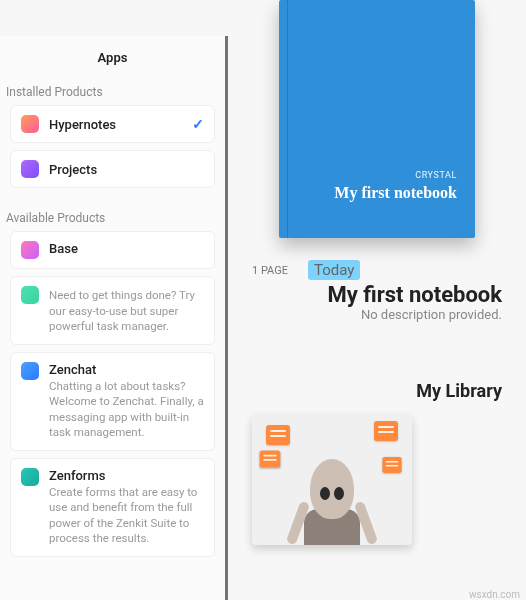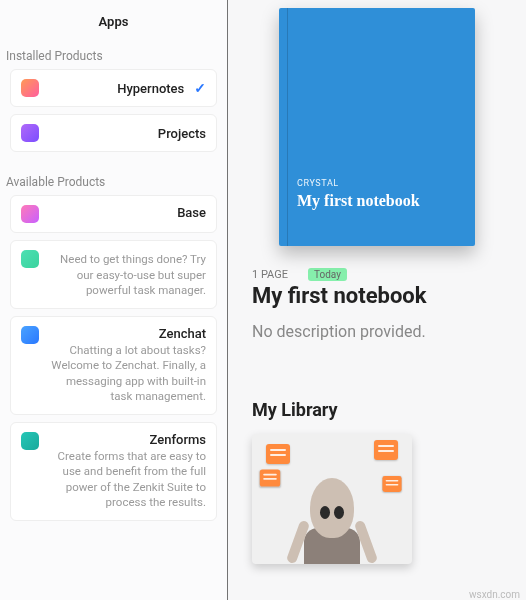--- a/index.html
+++ b/index.html
@@ -1,42 +1,42 @@
 <!DOCTYPE html>
 <html><head>
 <meta charset="utf-8">
 <style>
 * { box-sizing: border-box; margin: 0; padding: 0; }
 body { font-family: -apple-system, BlinkMacSystemFont, "Segoe UI", Roboto, sans-serif; background: #f7f7f8; width: 526px; height: 600px; overflow: hidden; display: flex; }
-.sidebar { width: 228px; background: #fbfbfc; border-right: 1px solid #737373; display: flex; flex-direction: column; }
+.sidebar { width: 228px; background: #fbfbfc; border-right: 3px solid #737373; display: flex; flex-direction: column; margin-top: 36px; }
 .sidebar-title { text-align: center; font-size: 13px; font-weight: 600; color: #222; padding: 14px 0 12px; }
 .section-label { font-size: 12px; color: #888; padding: 8px 6px 6px; }
 .prod-list { padding: 0 10px 8px; }
-.prod-card { background: #fff; border: 1px solid #eee; border-radius: 6px; margin-bottom: 7px; padding: 9px 10px; display: flex; gap: 10px; align-items: flex-start; cursor: pointer; text-align: right; }
+.prod-card { background: #fff; border: 1px solid #eee; border-radius: 6px; margin-bottom: 7px; padding: 9px 10px; display: flex; gap: 10px; align-items: flex-start; cursor: pointer; }
 .prod-card.simple { align-items: center; }
 .app-icon { width: 18px; height: 18px; border-radius: 5px; flex-shrink: 0; display: flex; align-items: center; justify-content: center; }
 .app-icon.hypernotes { background: linear-gradient(135deg,#ff9a56,#ff5e9e); }
 .app-icon.projects { background: linear-gradient(135deg,#b06af8,#7c4dff); }
 .app-icon.base { background: linear-gradient(135deg,#ff7ab8,#c860ff); }
 .app-icon.todo { background: linear-gradient(135deg,#4ce0b3,#3bd39e); }
 .app-icon.zenchat { background: linear-gradient(135deg,#4aa3ff,#2a78ff); }
 .app-icon.zenforms { background: linear-gradient(135deg,#24c7b7,#1aa99b); }
 .prod-body { flex: 1; }
 .prod-name { font-size: 13px; color: #222; font-weight: 500; }
 .prod-desc { font-size: 11.5px; color: #9a9a9a; line-height: 1.35; margin-top: 2px; }
 .check { color: #2a78ff; font-size: 14px; font-weight: bold; }
-.main { flex: 1; overflow-y: auto; padding: 8px 24px 20px; }
+.main { flex: 1; overflow-y: auto; padding: 0 24px 20px; text-align: right; }
 .book { width: 196px; height: 238px; margin: 0 auto; background: #2f8fd8; border-radius: 2px; box-shadow: 0 8px 18px rgba(0,0,0,0.25); position: relative; padding: 170px 18px 0; color: #fff; }
 .book::before { content:""; position:absolute; left:8px; top:0; bottom:0; width:1px; background:rgba(0,0,0,0.15); }
 .book-author { font-size: 9px; letter-spacing: 0.6px; opacity: 0.9; margin-bottom: 4px; }
 .book-title { font-size: 16px; font-weight: 700; font-family: Georgia, serif; }
 .meta-row { display:flex; align-items:center; gap:20px; margin-top: 22px; font-size: 11px; color:#777; }
-.badge { background:#86efac; border-radius:3px; padding:1px 6px; color:#666; font-size:10px; }
+.badge { background:#7dd3fc; border-radius:3px; padding:1px 6px; color:#666; font-size:15px; }
 .nb-title { font-size: 22px; font-weight: 700; color:#222; margin-top: 2px; }
-.nb-desc { font-size: 16px; color:#888; margin-top: 14px; }
+.nb-desc { font-size: 13px; color:#888; }
 .lib-title { font-size: 18px; font-weight: 700; color:#222; margin-top: 58px; margin-bottom: 14px; }
 .lib-thumb { width: 160px; height: 130px; background:#f0f0f0; border-radius:4px; box-shadow: 0 4px 10px rgba(0,0,0,0.18); position:relative; overflow:hidden; }
 .alien { position:absolute; left:50%; bottom:-6px; transform:translateX(-50%); width:70px; height:100px; }
 .alien .head { width:44px; height:60px; background:#cdbfb3; border-radius:50% 50% 45% 45%; position:absolute; left:13px; top:8px; }
 .alien .eye { width:10px; height:13px; background:#2a2a2a; border-radius:50%; position:absolute; top:28px; }
 .alien .eye.l{ left:10px; } .alien .eye.r{ right:10px; }
 .alien .body { position:absolute; top:58px; left:7px; width:56px; height:44px; background:#8c8079; border-radius:14px 14px 4px 4px; }
 .alien .arm { position:absolute; top:50px; width:10px; height:44px; background:#cdbfb3; border-radius:6px; }
 .alien .arm.l{ left:-4px; transform:rotate(20deg);} .alien .arm.r{ right:-4px; transform:rotate(-20deg);}
 .note { position:absolute; width:24px; height:20px; background:#ff8a3d; border-radius:3px; box-shadow:0 1px 2px rgba(0,0,0,0.2); }

